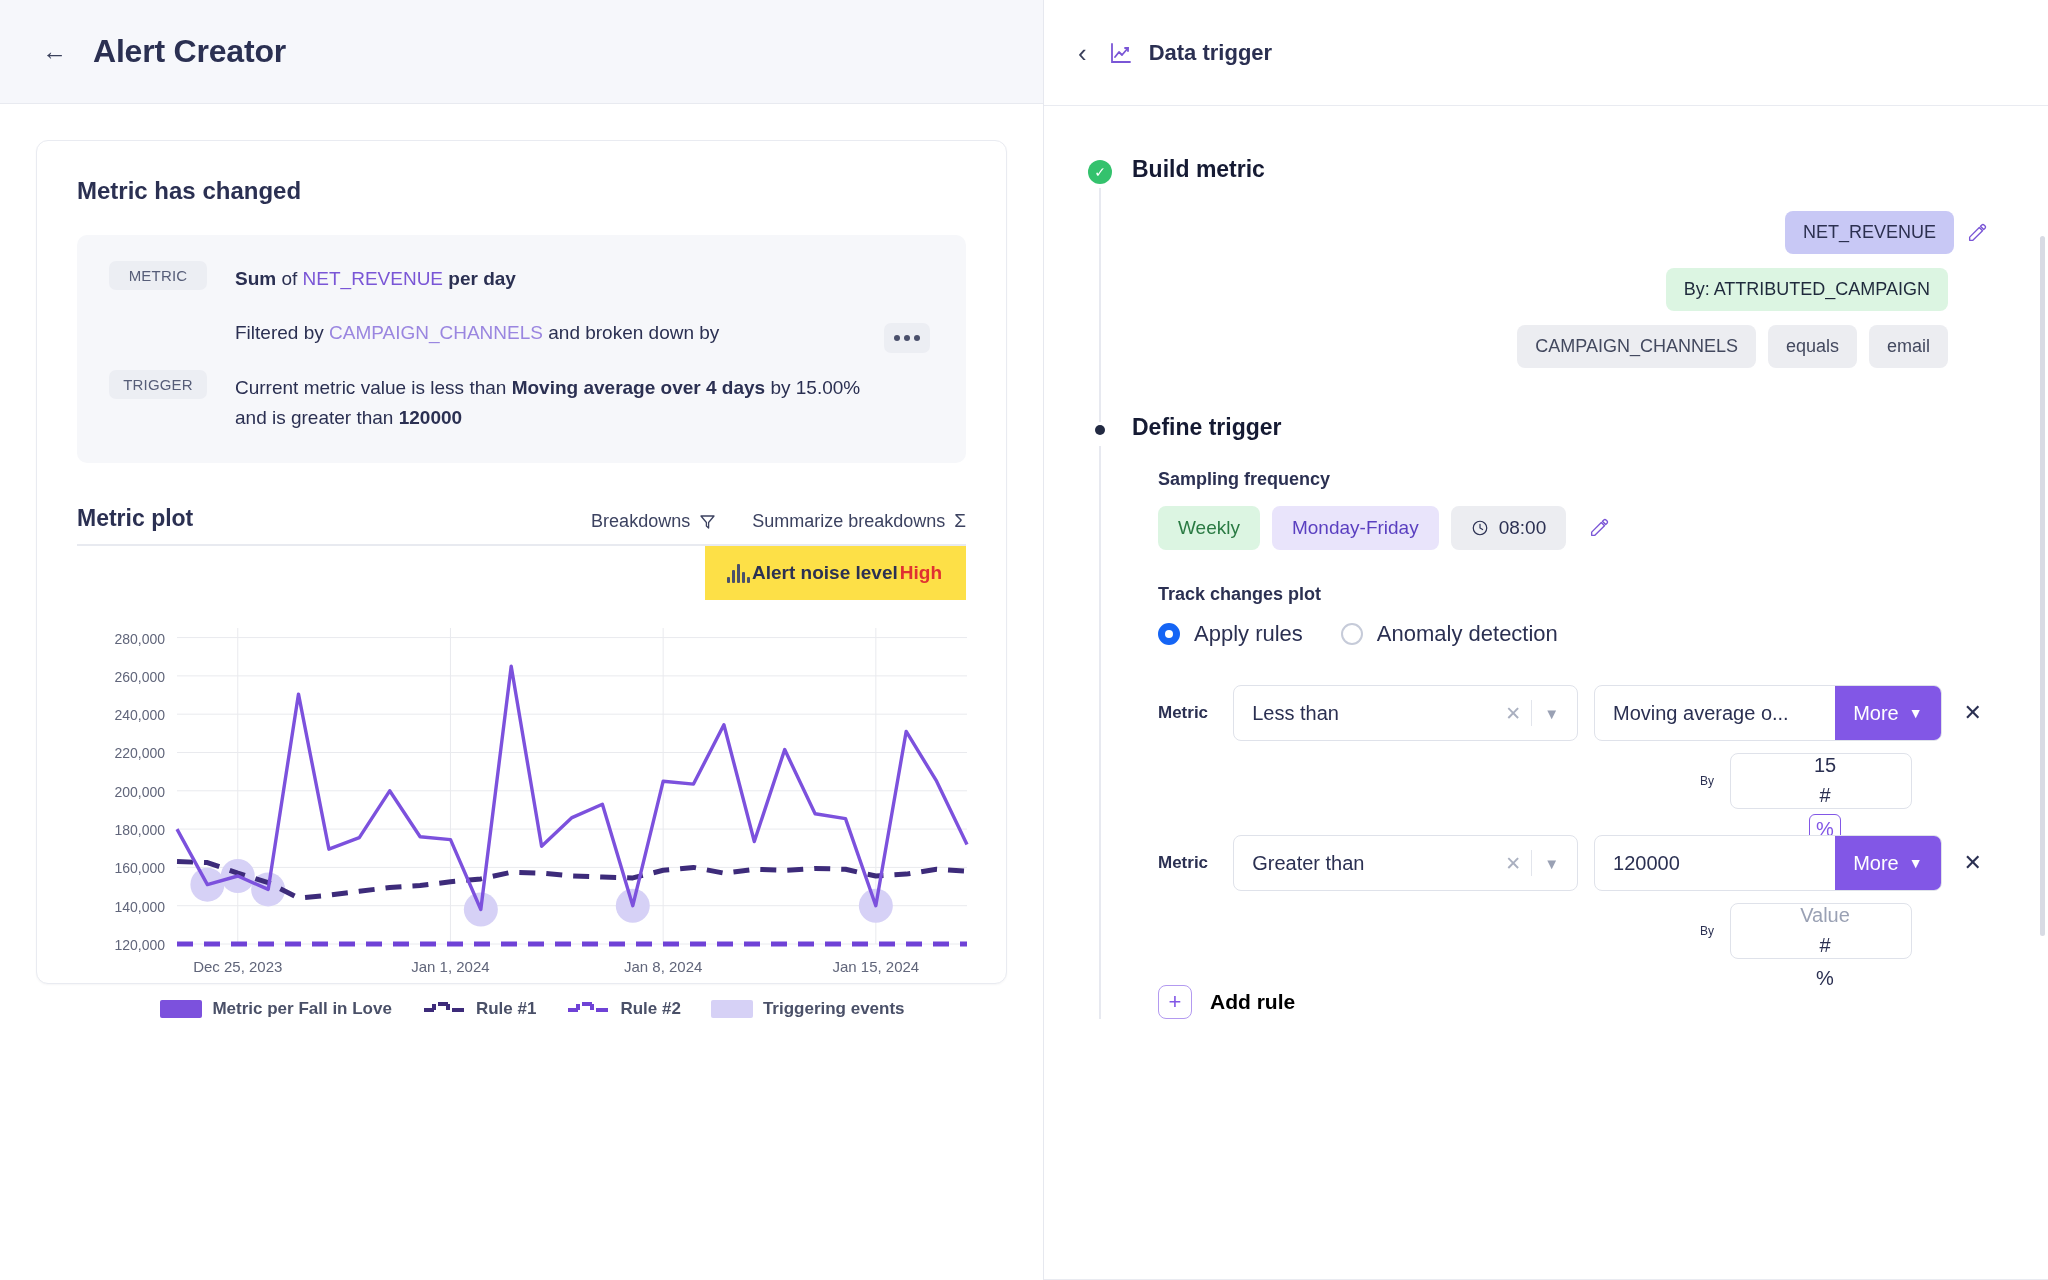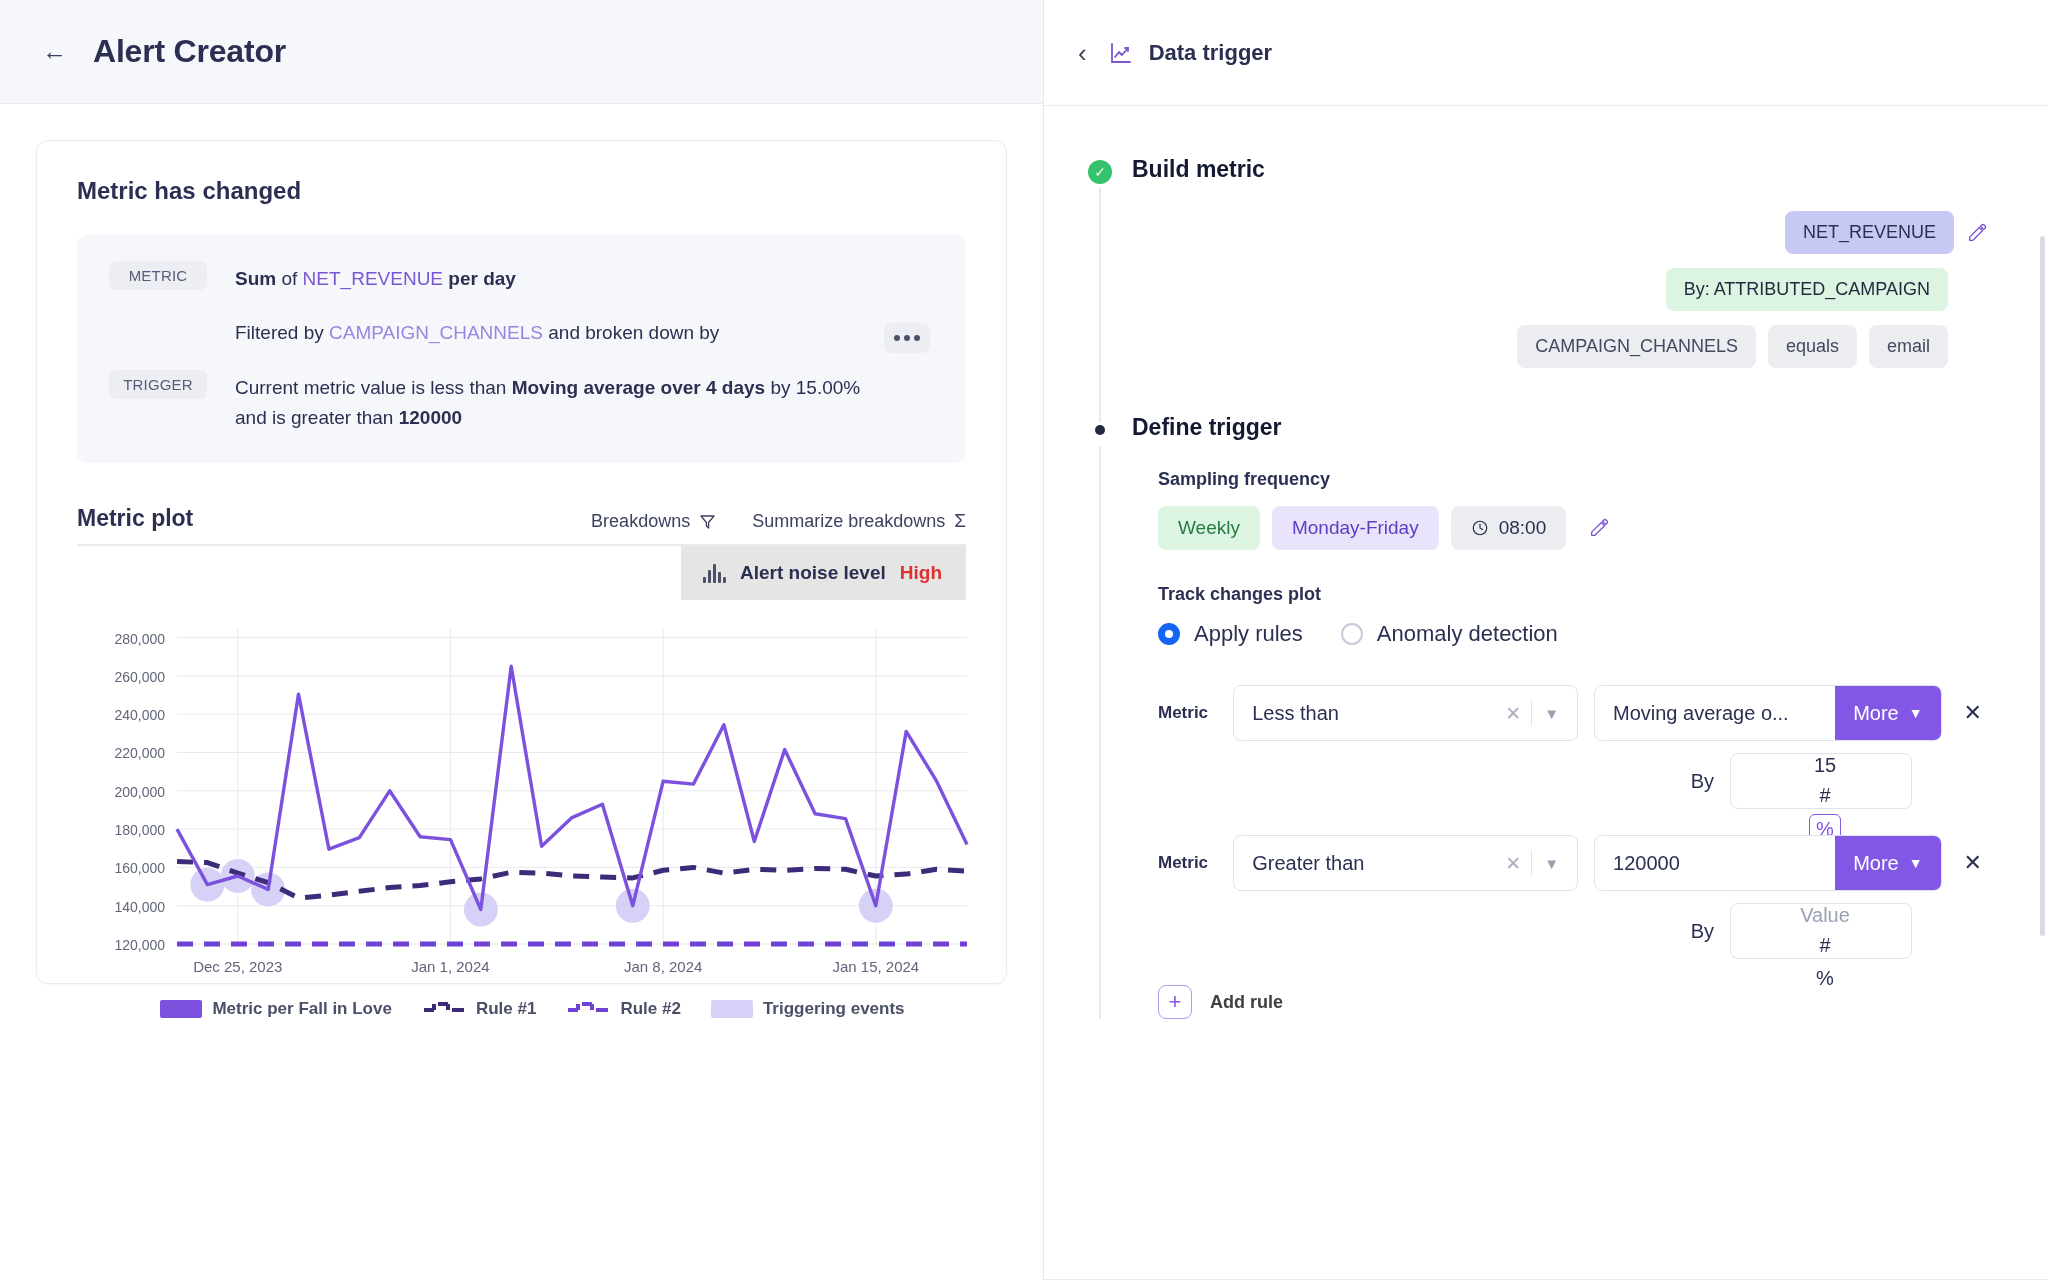--- a/index.html
+++ b/index.html
@@ -114,23 +114,23 @@
   .plot-actions { display:flex; align-items:center; gap: 36px; }
   .plot-action {
     display:flex; align-items:center; gap: 9px;
     font-size: 18px; color: #3c4260; cursor: pointer;
   }
   .noise-bar {
     display: flex; justify-content: flex-end;
     margin-top: 0;
   }
   .noise-chip {
-    background: #e5e5e5;
+    background: #fde047;
     padding: 16px 24px 16px 22px;
-    display:flex; align-items:center; gap: 14px;
+    display:flex; align-items:center; gap: 2px;
     font-size: 19px;
     color: #2b3052;
     font-weight: bold;
   }
   .noise-chip .val { color: #e03131; font-weight: bold; }
   .eq-icon { display:flex; align-items:flex-end; gap:2px; height:20px;}
   .eq-icon i { width:3px; background:#4a506b; display:block; border-radius:1px;}
 
   .chart-wrap { position: relative; margin-top: 14px; }
   svg.chart { display:block; }
@@ -245,38 +245,38 @@
   .combo .txt {
     flex:1; display:flex; align-items:center; padding-left: 18px;
     font-size: 20px; color:#2b3052; overflow:hidden; white-space:nowrap;
   }
   .combo .more {
     background:#8257e6; color:#fff; font-size: 20px;
     display:flex; align-items:center; gap:10px; padding: 0 18px; cursor:pointer;
   }
   .x-btn { font-size: 22px; color:#2b3052; cursor:pointer; padding: 0 6px; }
   .by-row { display:flex; align-items:center; justify-content:flex-end; gap: 16px; margin-bottom: 26px; padding-right: 76px;}
-  .by-lbl { font-size: 20px; color:#2b3052; }
+  .by-lbl { font-size: 12px; color:#2b3052; }
   .by-input {
     width: 182px; height: 56px; border:1px solid #dfe2ea; border-radius:8px;
     display:flex; align-items:center; padding: 0 10px 0 18px; gap: 4px;
     font-size: 20px; color:#2b3052; background:#fff;flex-direction:column;
   }
   .by-input .v { flex:1; }
   .by-input .ph { flex:1; color:#9aa1b4; }
   .unit { font-size: 20px; color:#2b3052; padding: 3px 6px; }
   .unit.sel { border:1px solid #8257e6; border-radius:6px; color:#8257e6; }
   .unit.off { color:#2b3052; }
 
   .addrule { display:flex; align-items:center; gap: 18px; margin-top: 8px; cursor:pointer;}
   .addrule .box {
     width: 34px; height: 34px; border:1px solid #b39af0; border-radius:8px;
     color:#8257e6; display:flex; align-items:center; justify-content:center; font-size:22px;
   }
-  .addrule .t { font-size: 18px; font-weight:bold; color:#404040; }
+  .addrule .t { font-size: 21px; font-weight:bold; color:#000000; }
 
   .right-footer { height: 112px; display:flex; align-items:center; padding-left: 44px; flex:none; }
   .save-btn {
     border:1px solid #2e9e4d; color:#2e9e4d; background:#fff;
     border-radius: 8px; padding: 13px 26px; font-size: 21px; font-weight:bold;
     cursor:pointer;
   }
   .scrollbar {
     position:absolute; right: 3px; top: 130px; width: 5px; height: 700px;
     background:#d8dbe4; border-radius: 3px;

